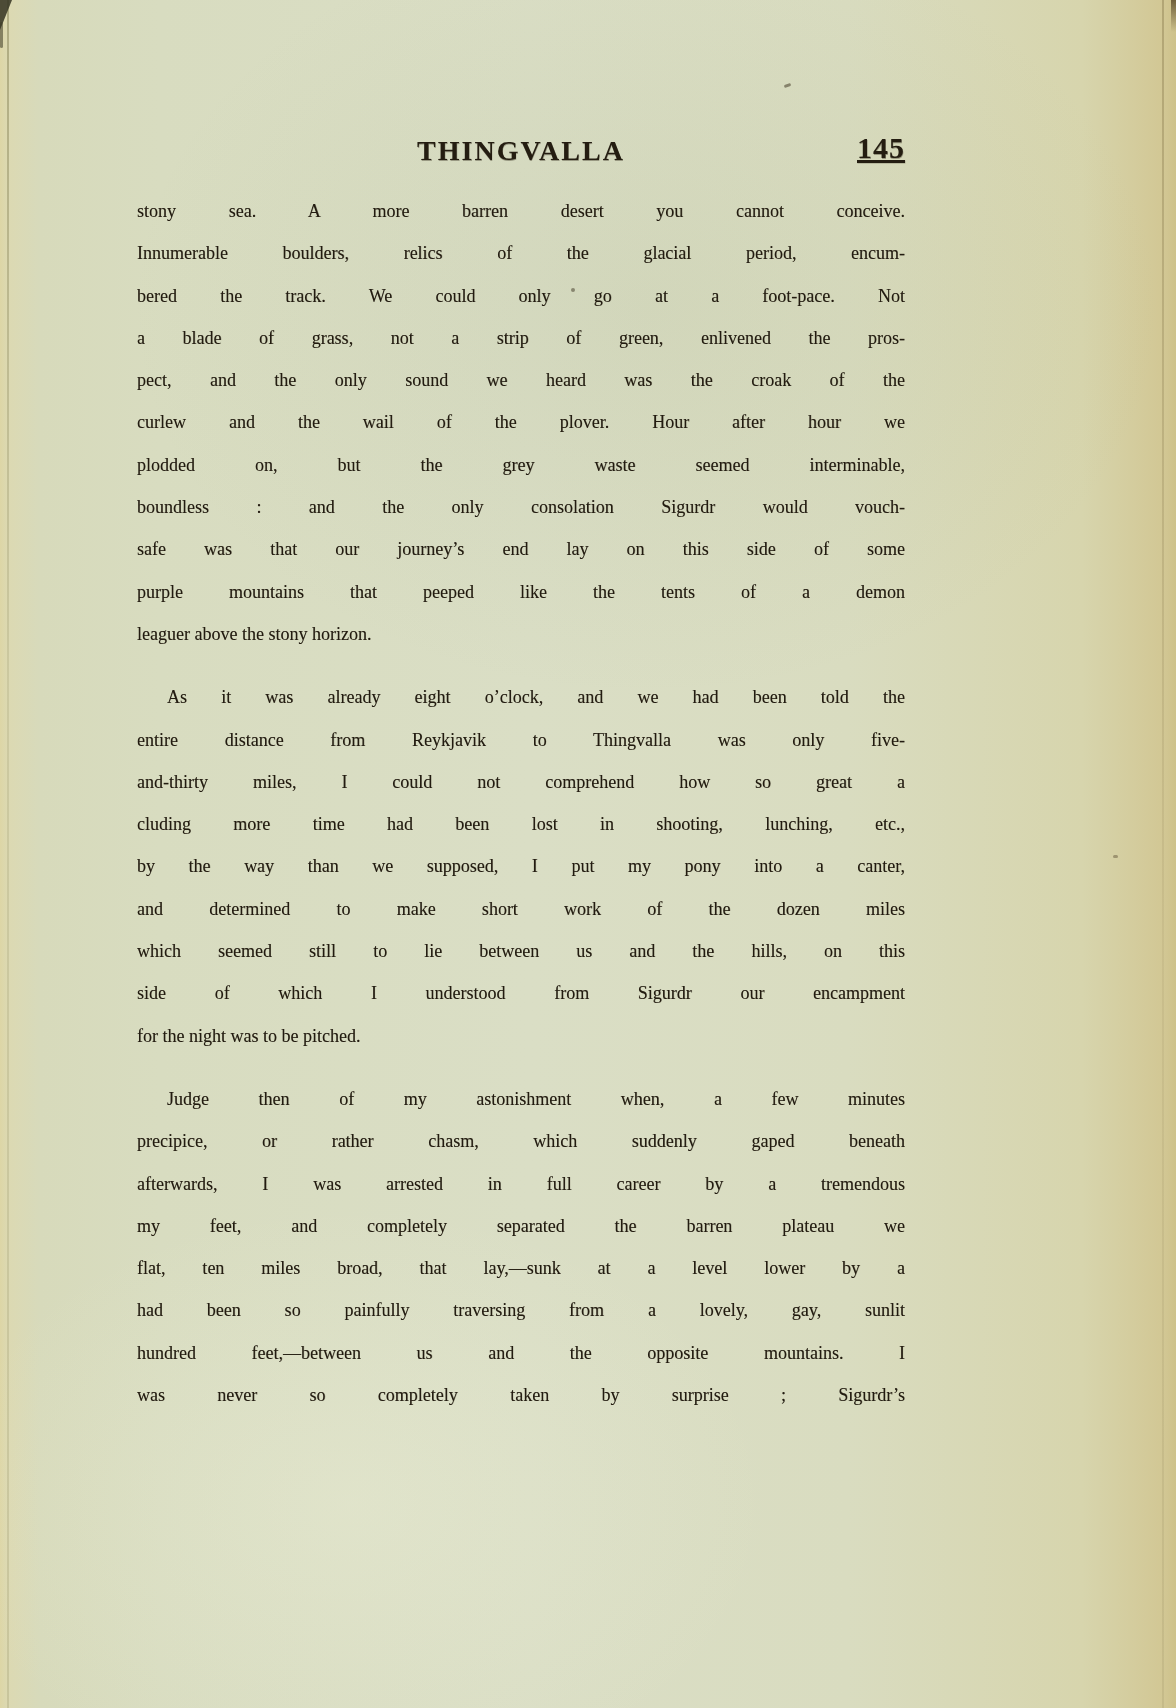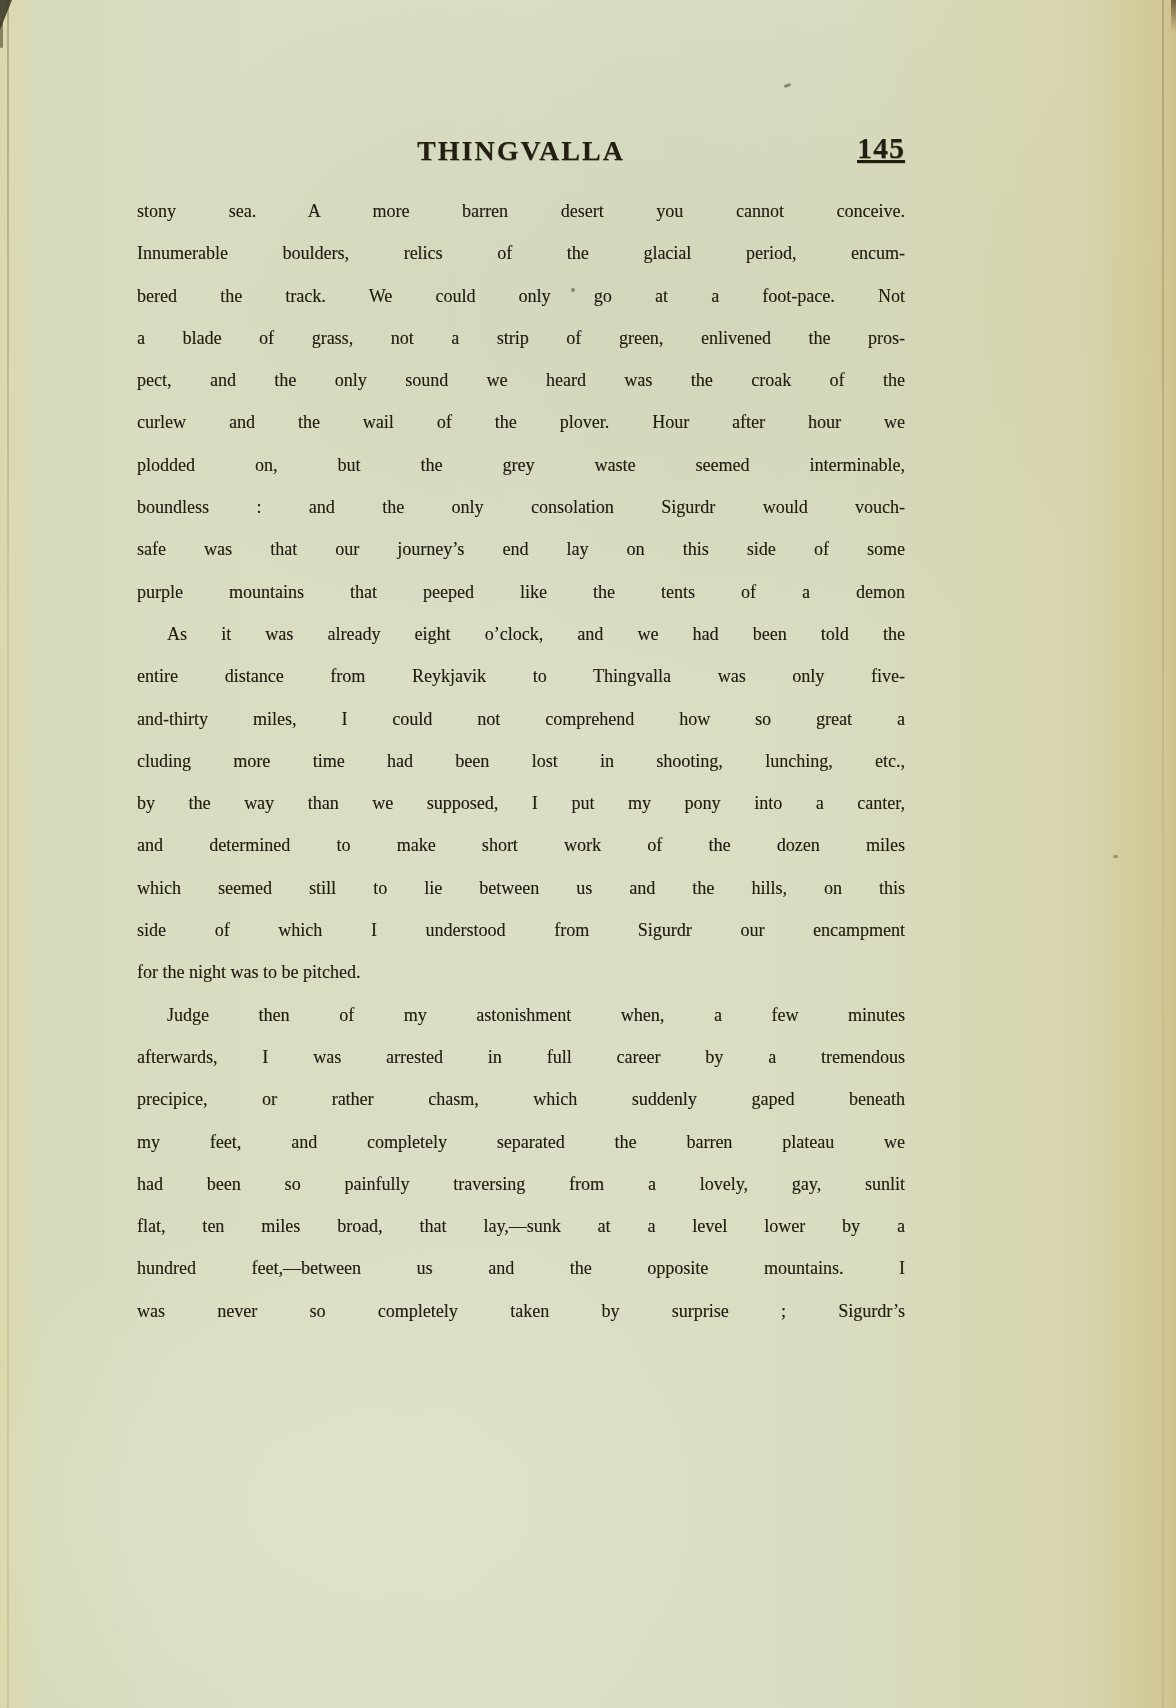--- a/index.html
+++ b/index.html
@@ -124,20 +124,21 @@
     white-space: nowrap;
   }
   .line.just {
     white-space: normal;
     text-align: justify;
     text-align-last: justify;
     text-justify: inter-word;
   }
   .line.indent {
     text-indent: 30px;
+    margin-top: 21px;
   }
 </style>
 </head>
 <body>
 
 <div class="scan">
   <div class="left-fold"></div>
   <div class="right-fold"></div>
   <div class="corner-notch-tl"></div>
   <div class="corner-notch-tr"></div>
@@ -155,32 +156,33 @@
         <div class="line just">stony sea.  A more barren desert you cannot conceive.</div>
         <div class="line just">Innumerable boulders, relics of the glacial period, encum-</div>
         <div class="line just">bered the track.  We could only go at a foot-pace.  Not</div>
         <div class="line just">a blade of grass, not a strip of green, enlivened the pros-</div>
         <div class="line just">pect, and the only sound we heard was the croak of the</div>
         <div class="line just">curlew and the wail of the plover.  Hour after hour we</div>
         <div class="line just">plodded on, but the grey waste seemed interminable,</div>
         <div class="line just">boundless : and the only consolation Sigurdr would vouch-</div>
         <div class="line just">safe was that our journey’s end lay on this side of some</div>
         <div class="line just">purple mountains that peeped like the tents of a demon</div>
+        <div class="line">leaguer above the stony horizon.</div>
         <div class="line just indent">As it was already eight o’clock, and we had been told the</div>
         <div class="line just">entire distance from Reykjavik to Thingvalla was only five-</div>
         <div class="line just">and-thirty miles, I could not comprehend how so great a</div>
         <div class="line just">cluding more time had been lost in shooting, lunching, etc.,</div>
         <div class="line just">by the way than we supposed, I put my pony into a canter,</div>
         <div class="line just">and determined to make short work of the dozen miles</div>
         <div class="line just">which seemed still to lie between us and the hills, on this</div>
         <div class="line just">side of which I understood from Sigurdr our encampment</div>
         <div class="line">for the night was to be pitched.</div>
         <div class="line just indent">Judge then of my astonishment when, a few minutes</div>
+        <div class="line just">precipice, or rather chasm, which suddenly gaped beneath</div>
         <div class="line just">afterwards, I was arrested in full career by a tremendous</div>
-        <div class="line just">precipice, or rather chasm, which suddenly gaped beneath</div>
         <div class="line just">my feet, and completely separated the barren plateau we</div>
+        <div class="line just">flat, ten miles broad, that lay,—sunk at a level lower by a</div>
         <div class="line just">had been so painfully traversing from a lovely, gay, sunlit</div>
-        <div class="line just">flat, ten miles broad, that lay,—sunk at a level lower by a</div>
         <div class="line just">hundred feet,—between us and the opposite mountains.  I</div>
         <div class="line just">was never so completely taken by surprise ; Sigurdr’s</div>
       </div>
   </div>
 </div>
 
 </body></html>

